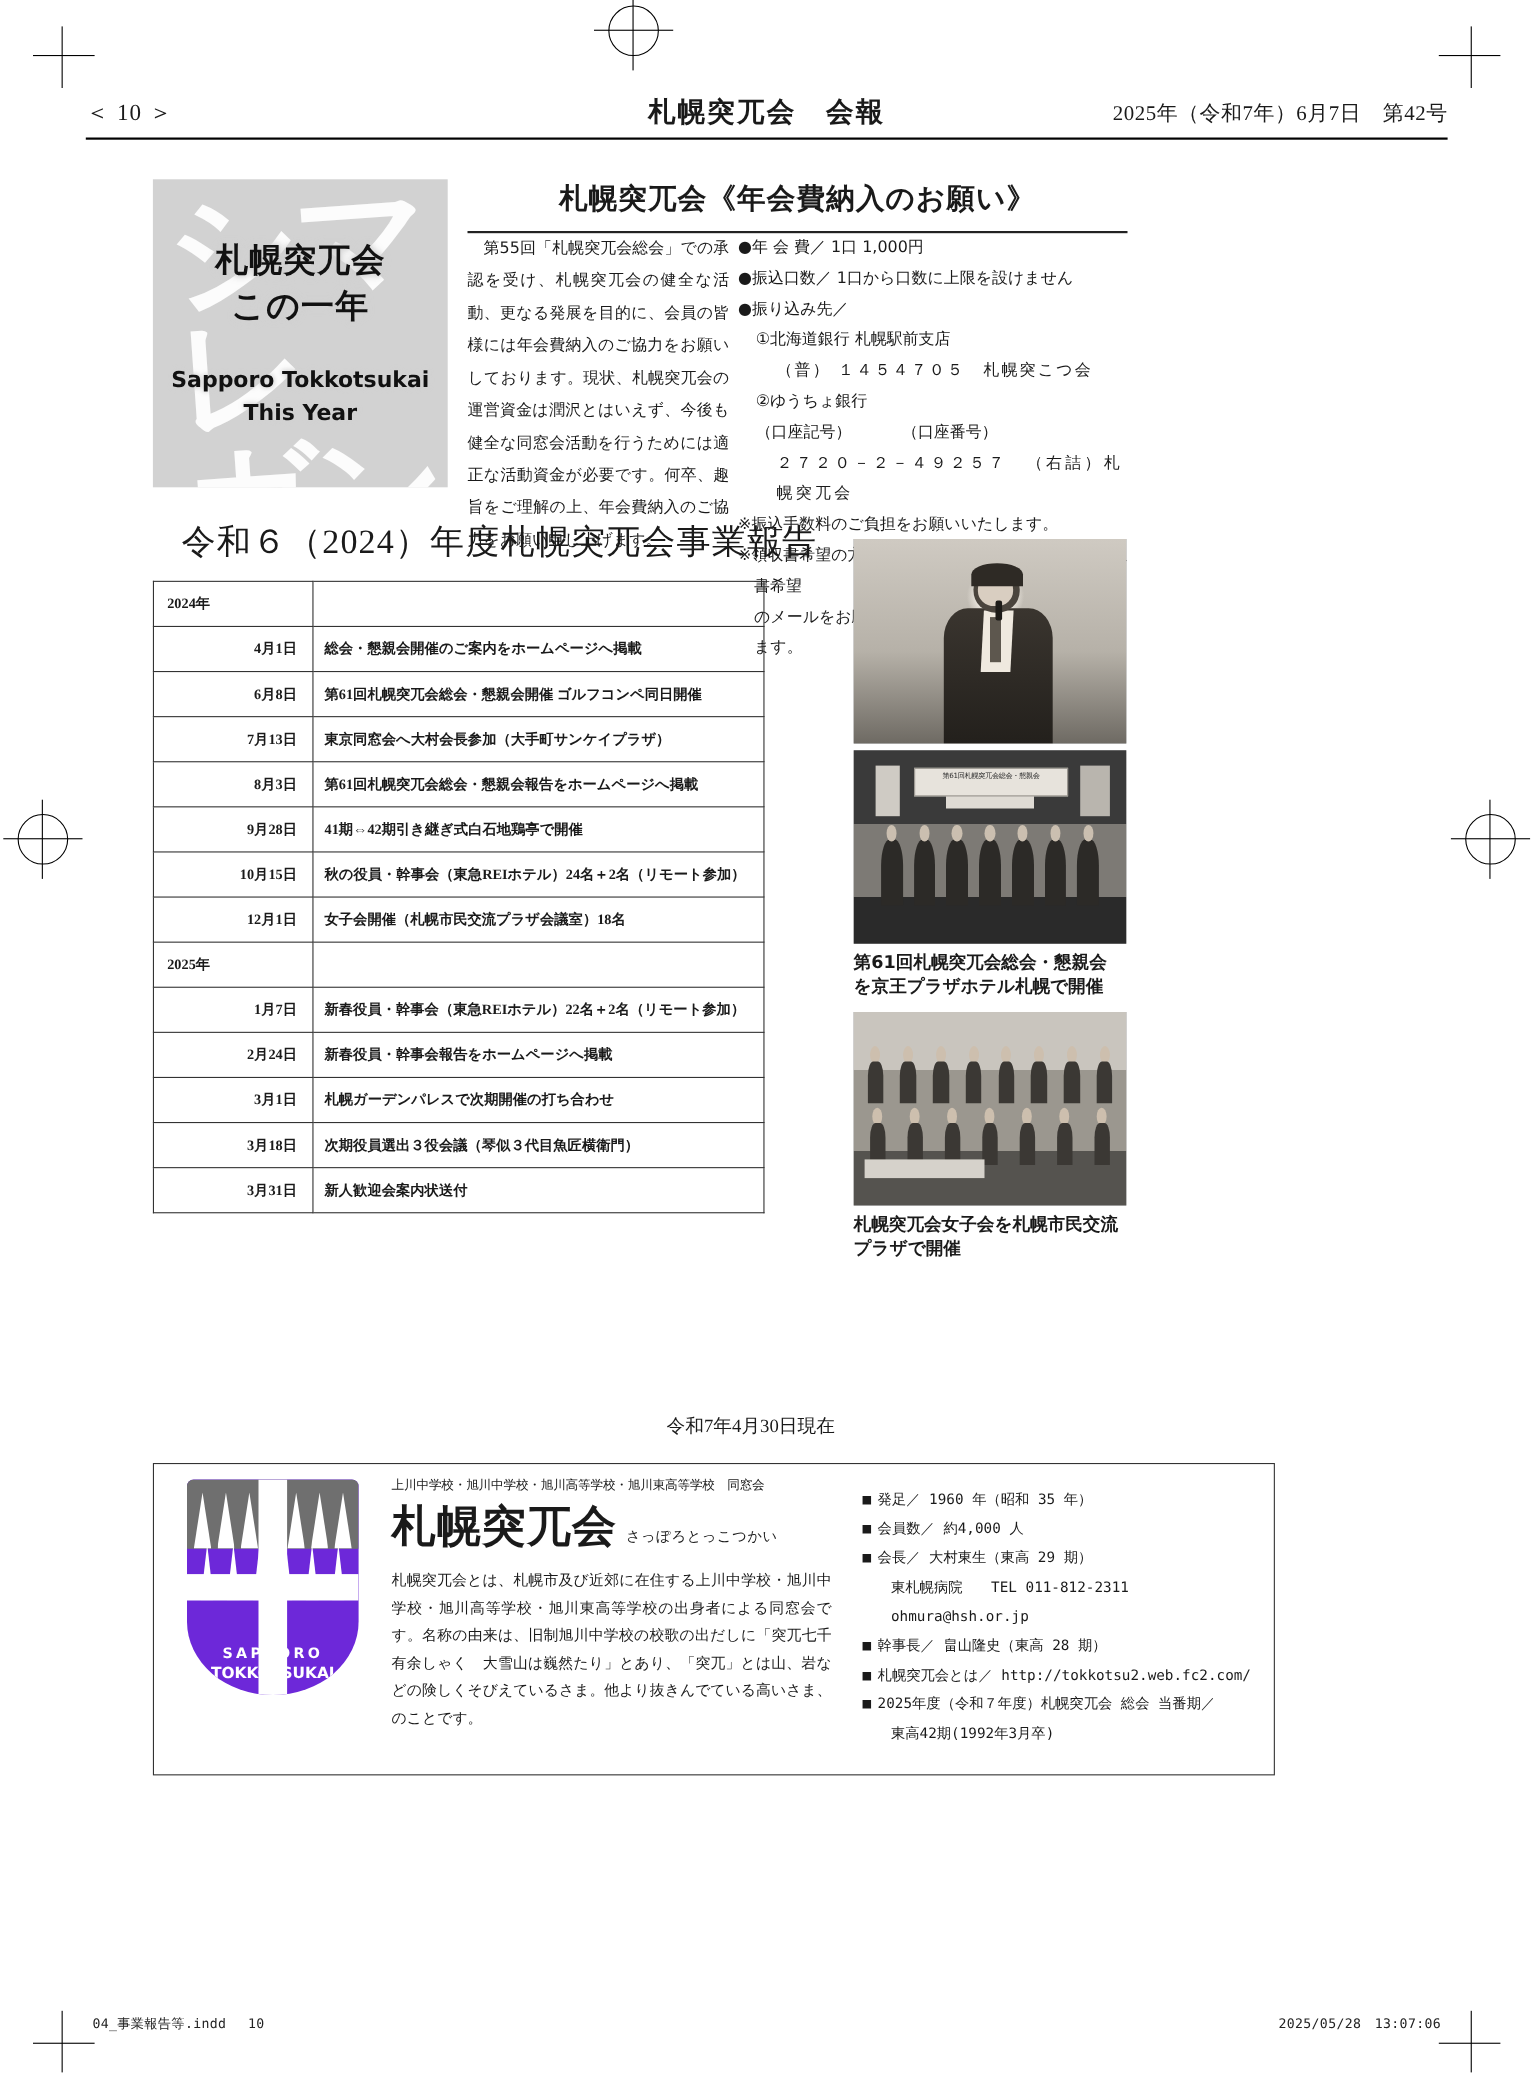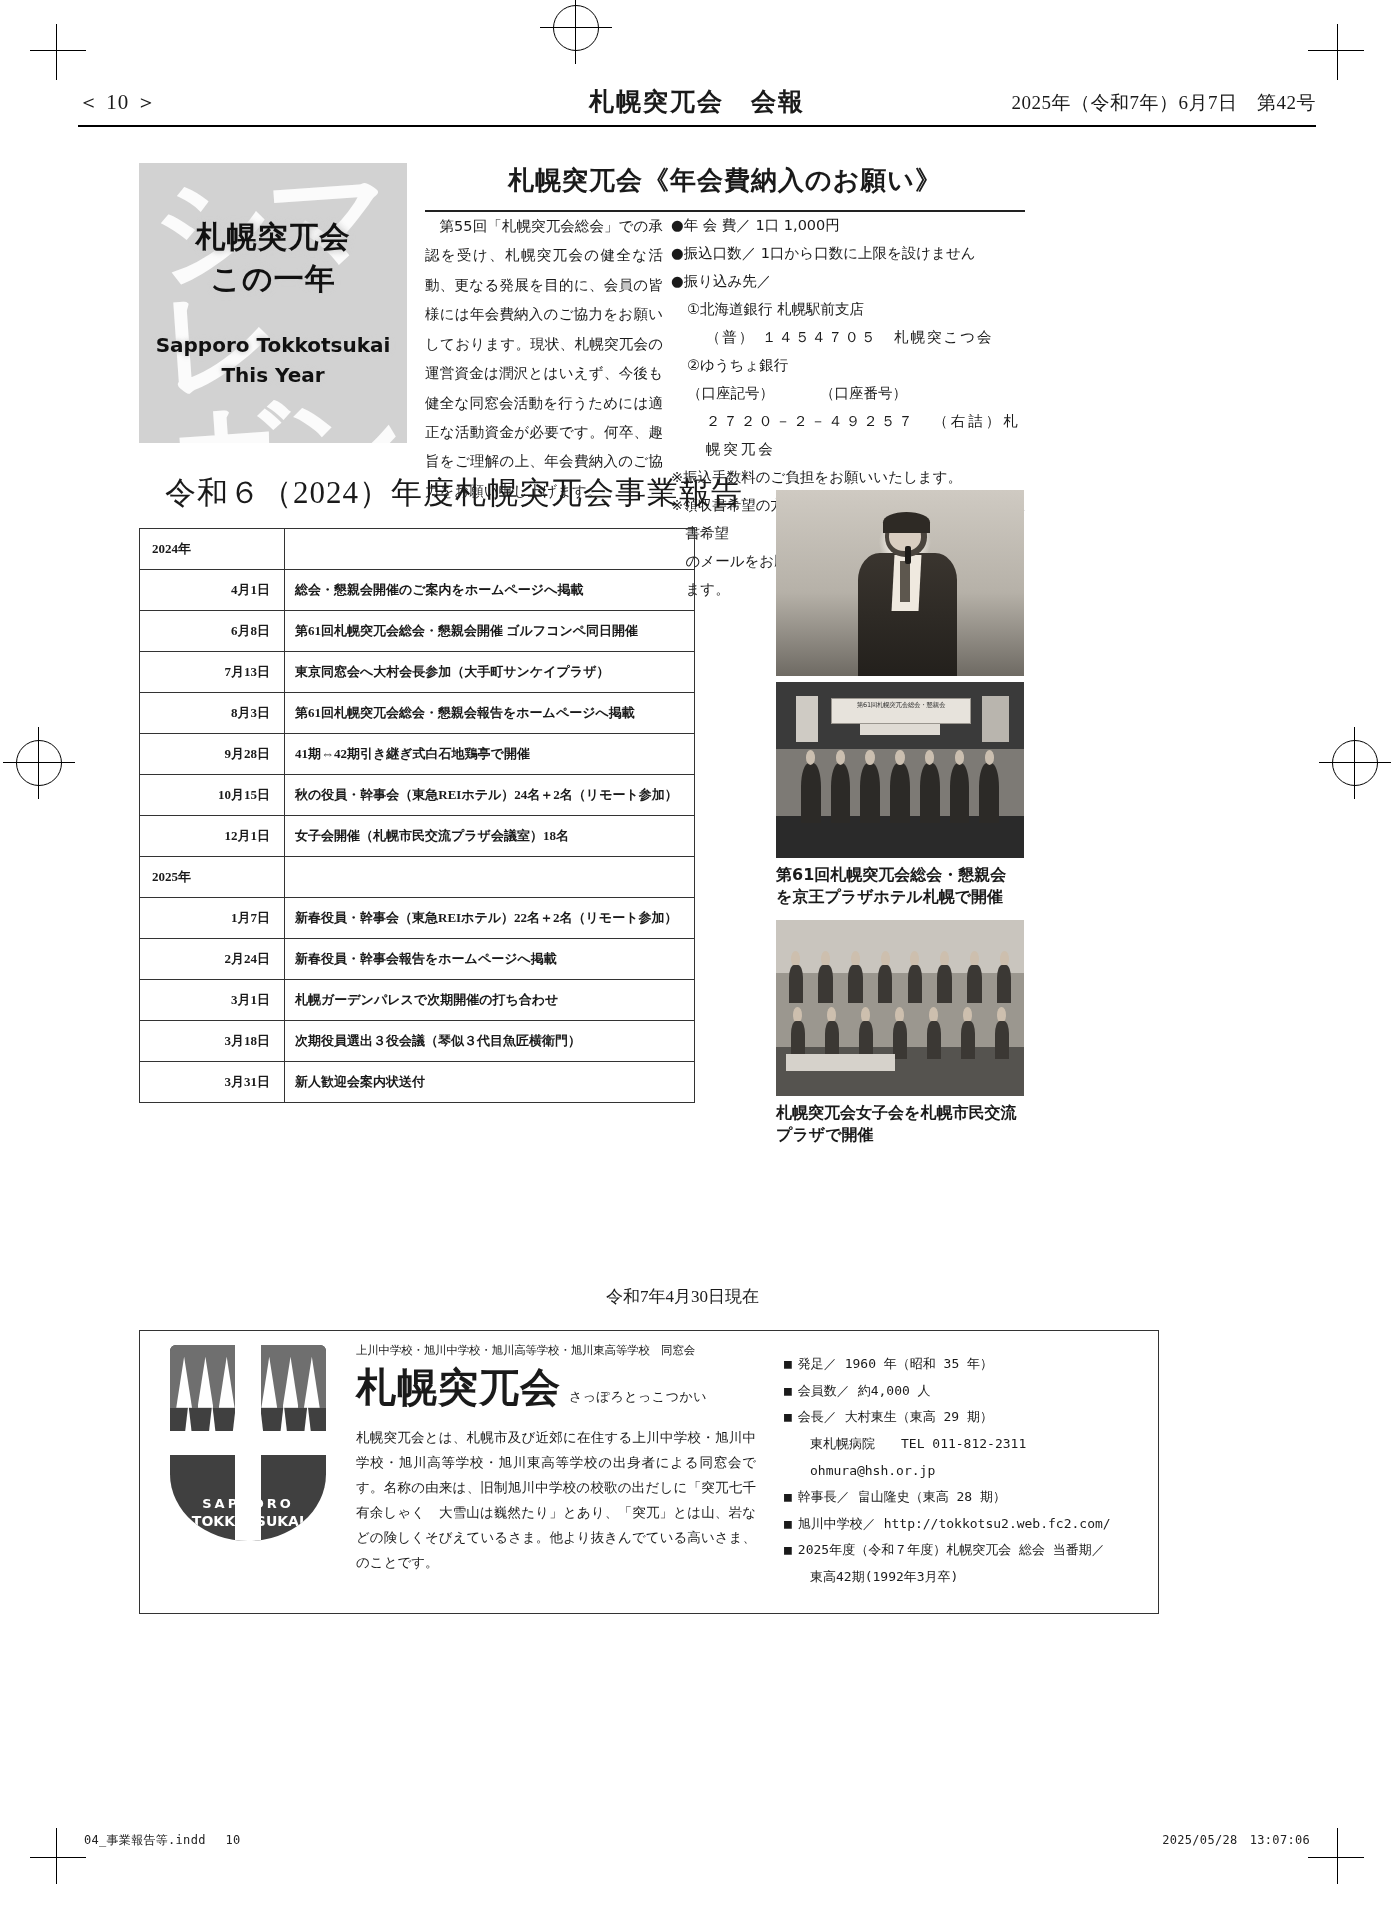--- a/index.html
+++ b/index.html
@@ -265,21 +265,21 @@
     width: 1018px; height: 282px;
     border: 1px solid #333;
     display: flex;
   }
   .crest-wrap {
     width: 188px; padding: 14px 10px 10px 14px;
     display: flex; align-items: flex-start; justify-content: center;
   }
   .crest {
     position: relative; width: 156px; height: 196px;
-    background: #404040;
+    background: #6d28d9;
     border-radius: 6px 6px 50% 50% / 6px 6px 34% 34%;
     overflow: hidden;
   }
   .crest-cross-v {
     position: absolute; left: 50%; top: 0; width: 26px; height: 100%;
     transform: translateX(-50%); background: #fff;
   }
   .crest-cross-h {
     position: absolute; left: 0; top: 44%; width: 100%; height: 24px;
     background: #fff;
@@ -644,21 +644,21 @@
       <div class="info-desc">札幌突兀会とは、札幌市及び近郊に在住する上川中学校・旭川中学校・旭川高等学校・旭川東高等学校の出身者による同窓会です。名称の由来は、旧制旭川中学校の校歌の出だしに「突兀七千有余しゃく　大雪山は巍然たり」とあり、「突兀」とは山、岩などの険しくそびえているさま。他より抜きんでている高いさま、のことです。</div>
     </div>
 
     <div class="info-right">
         <div class="li"><span class="sq">■</span><span>発足／ 1960 年（昭和 35 年）</span></div>
         <div class="li"><span class="sq">■</span><span>会員数／ 約4,000 人</span></div>
         <div class="li"><span class="sq">■</span><span>会長／ 大村東生（東高 29 期）</span></div>
         <div class="sub">東札幌病院　　TEL 011-812-2311</div>
         <div class="sub">ohmura@hsh.or.jp</div>
         <div class="li"><span class="sq">■</span><span>幹事長／ 畠山隆史（東高 28 期）</span></div>
-        <div class="li"><span class="sq">■</span><span>旭川中学校／ http://tokkotsu2.web.fc2.com/</span></div>
+        <div class="li"><span class="sq">■</span><span>札幌突兀会とは／ http://tokkotsu2.web.fc2.com/</span></div>
         <div class="li"><span class="sq">■</span><span>2025年度（令和７年度）札幌突兀会 総会 当番期／</span></div>
         <div class="sub">東高42期(1992年3月卒)</div>
       </div>
   </div>
 
   <div class="footer-left">04_事業報告等.indd　 10</div>
   <div class="footer-right">2025/05/28　13:07:06</div>
 
 </div>
 

